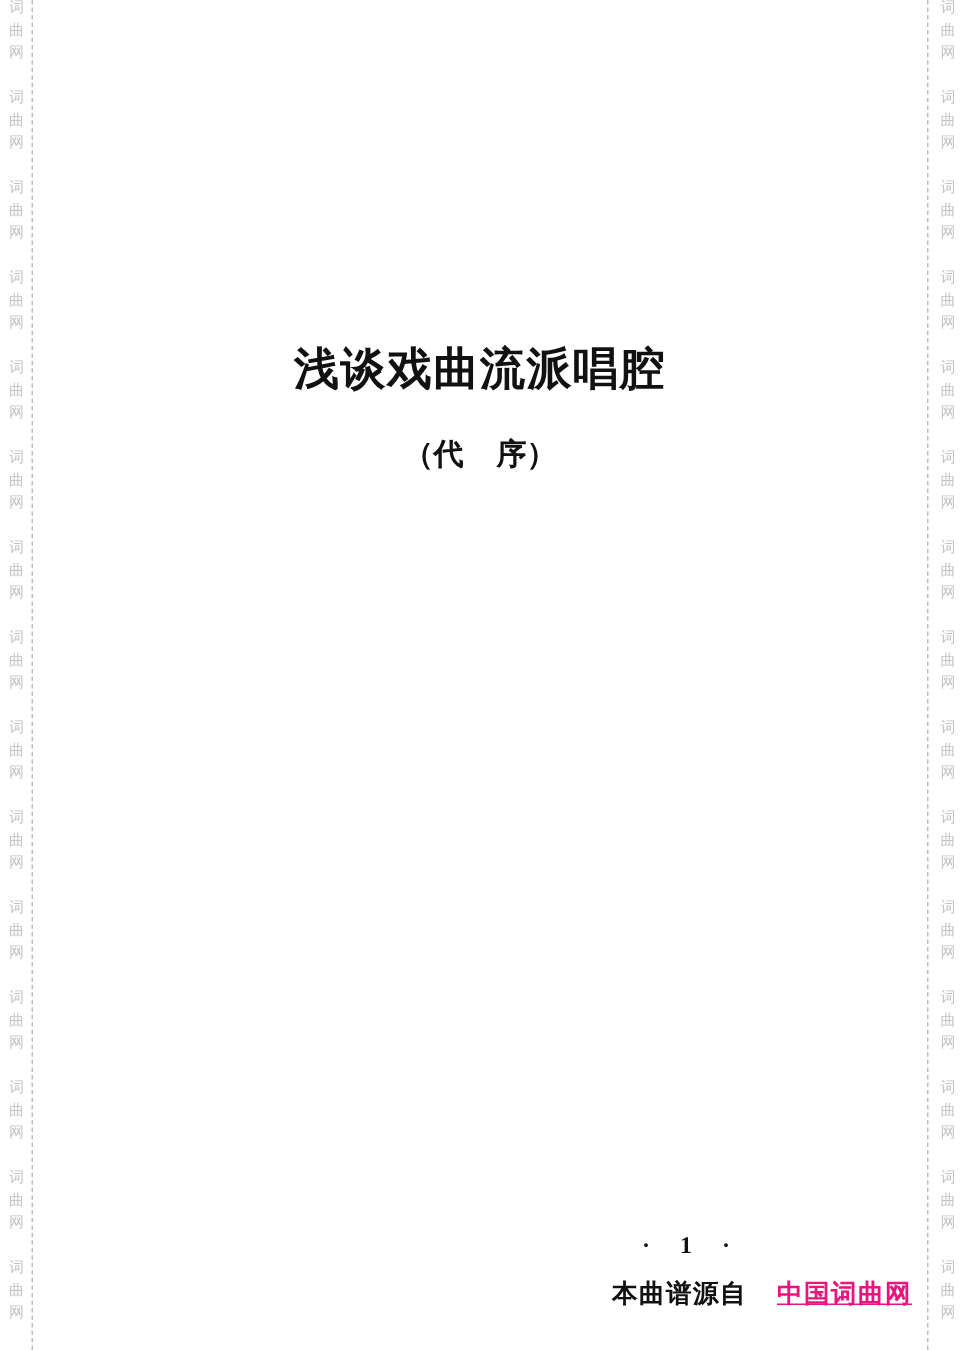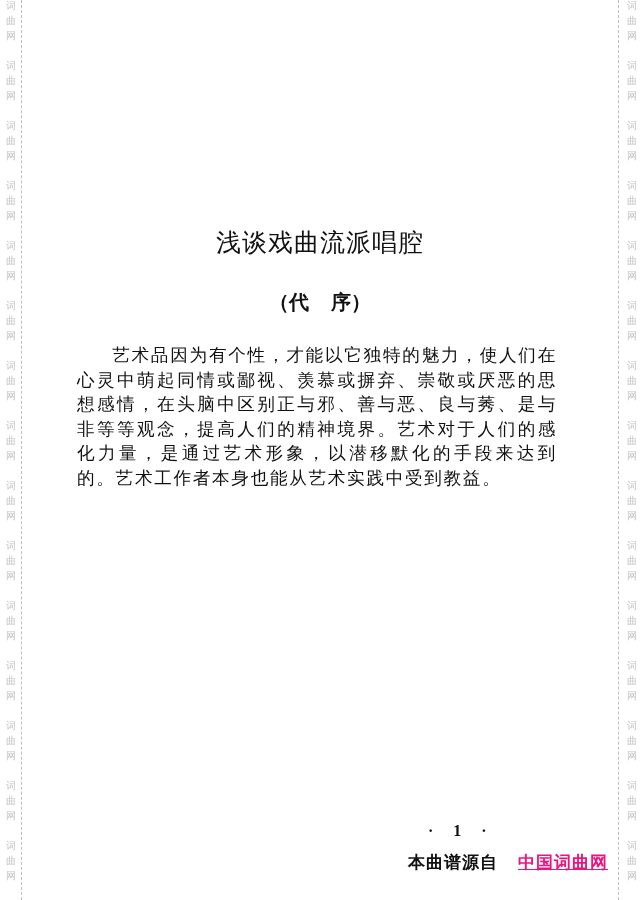--- a/index.html
+++ b/index.html
@@ -11,21 +11,21 @@
   .wm-col.left { left: 3px; }
   .wm-col.right { left: 624px; }
   .wm-group { position: absolute; left: 0; width: 16px; }
   .wm-char { display: block; height: 15px; line-height: 15px; font-size: 10px; color: #c4c4c4;
     text-align: center; font-family: "DejaVu Sans", sans-serif; }
   .dash { position: absolute; top: 0; height: 900px; width: 0; border-left: 1px dashed #bdbdbd; }
   .dash.left { left: 21px; }
   .dash.right { left: 618px; }
 
   .title { position: absolute; top: 226px; left: 0; width: 640px; text-align: center;
-    font-size: 25px; font-weight: normal; letter-spacing: 1px; font-family: "DejaVu Serif", serif; }
+    font-size: 30px; font-weight: bold; letter-spacing: 1px; font-family: "DejaVu Serif", serif; }
   .subtitle { position: absolute; top: 289px; left: 0; width: 640px; text-align: center;
     font-size: 20px; font-weight: bold; }
   .subtitle .gap { display: inline-block; width: 22px; }
 
   .body { position: absolute; left: 77px; top: 343px; width: 480px; }
   .para { margin: 0; font-size: 17.6px; line-height: 24.5px; text-align: justify;
     text-indent: 2em; letter-spacing: 1.7px; font-family: "DejaVu Serif", serif; }
 
   .pageno { position: absolute; top: 822px; left: 428px; font-size: 16px; font-weight: bold;
     letter-spacing: 8px; font-family: "Liberation Serif", serif; }
@@ -199,20 +199,19 @@
       <span class="wm-char" style="color: rgb(196, 196, 196);">词</span>
     </div>
   </div>
 
 <div class="title">浅谈戏曲流派唱腔</div>
 <div class="subtitle">
   <span>（代</span><span class="gap"></span><span>序）</span>
 </div>
 
 <div class="body">
-  <p class="para">艺术品因为有个性，才能以它独特的魅力，使人们在心灵中萌起同情或鄙视、羡慕或摒弃、崇敬或厌恶的思想感情，在头脑中区别正与邪、善与恶、良与莠、是与非等等观念，提高人们的精神境界。艺术对于人们的感化力量，是通过艺术形象，以潜移默化的手段来达到的。艺术工作者本身也能从艺术实践中受到教益。</p>
 </div>
 
 <div class="pageno">· 1 ·</div>
 
 <div class="footer">
   <span class="src">本曲谱源自</span><span class="site" style="color: rgb(232, 21, 127); text-decoration: underline;">中国词曲网</span>
 </div>
 
 </body></html>

